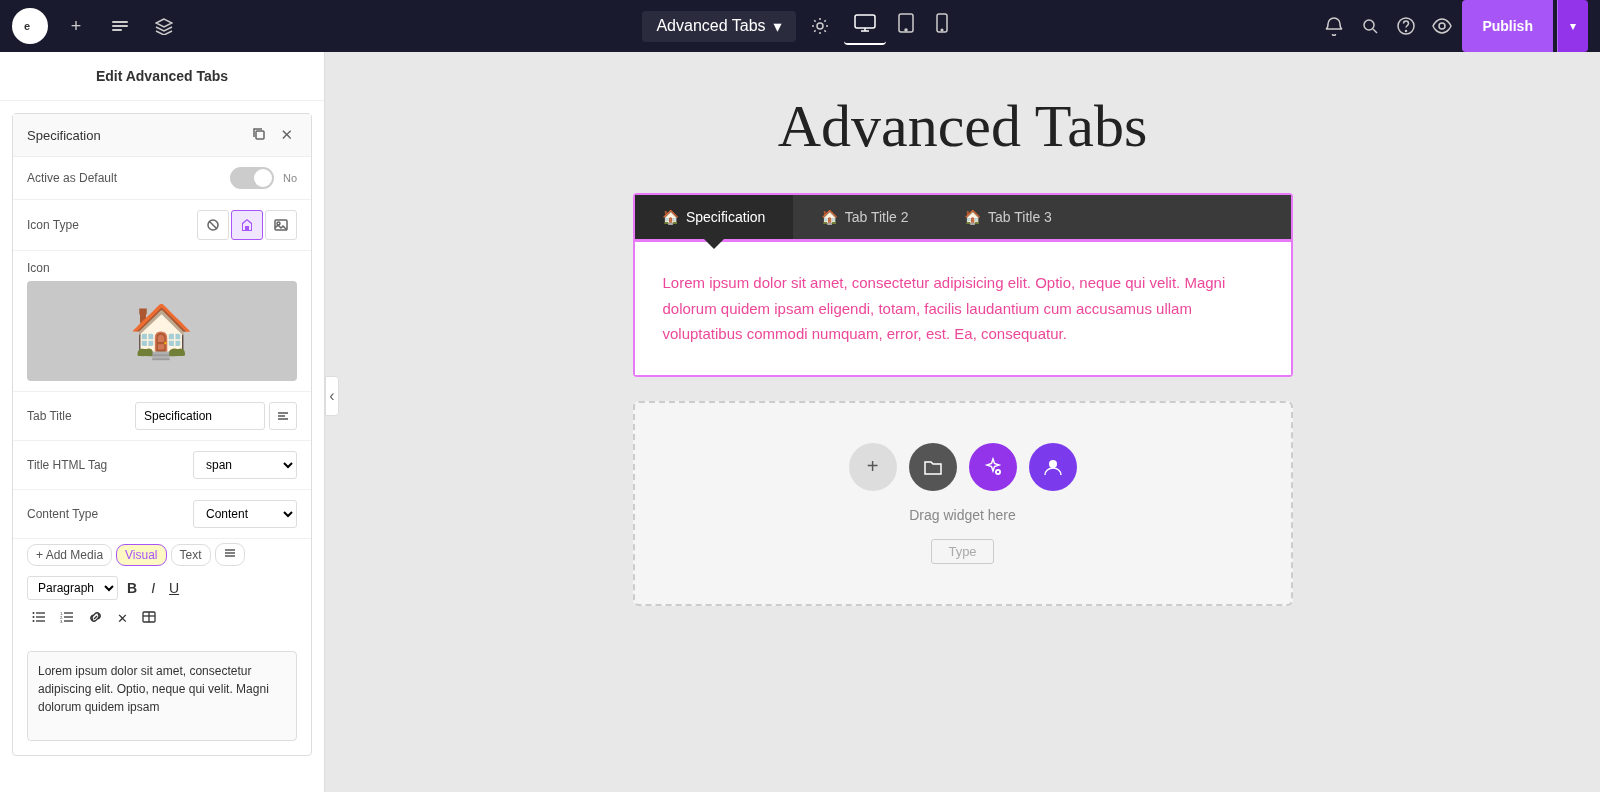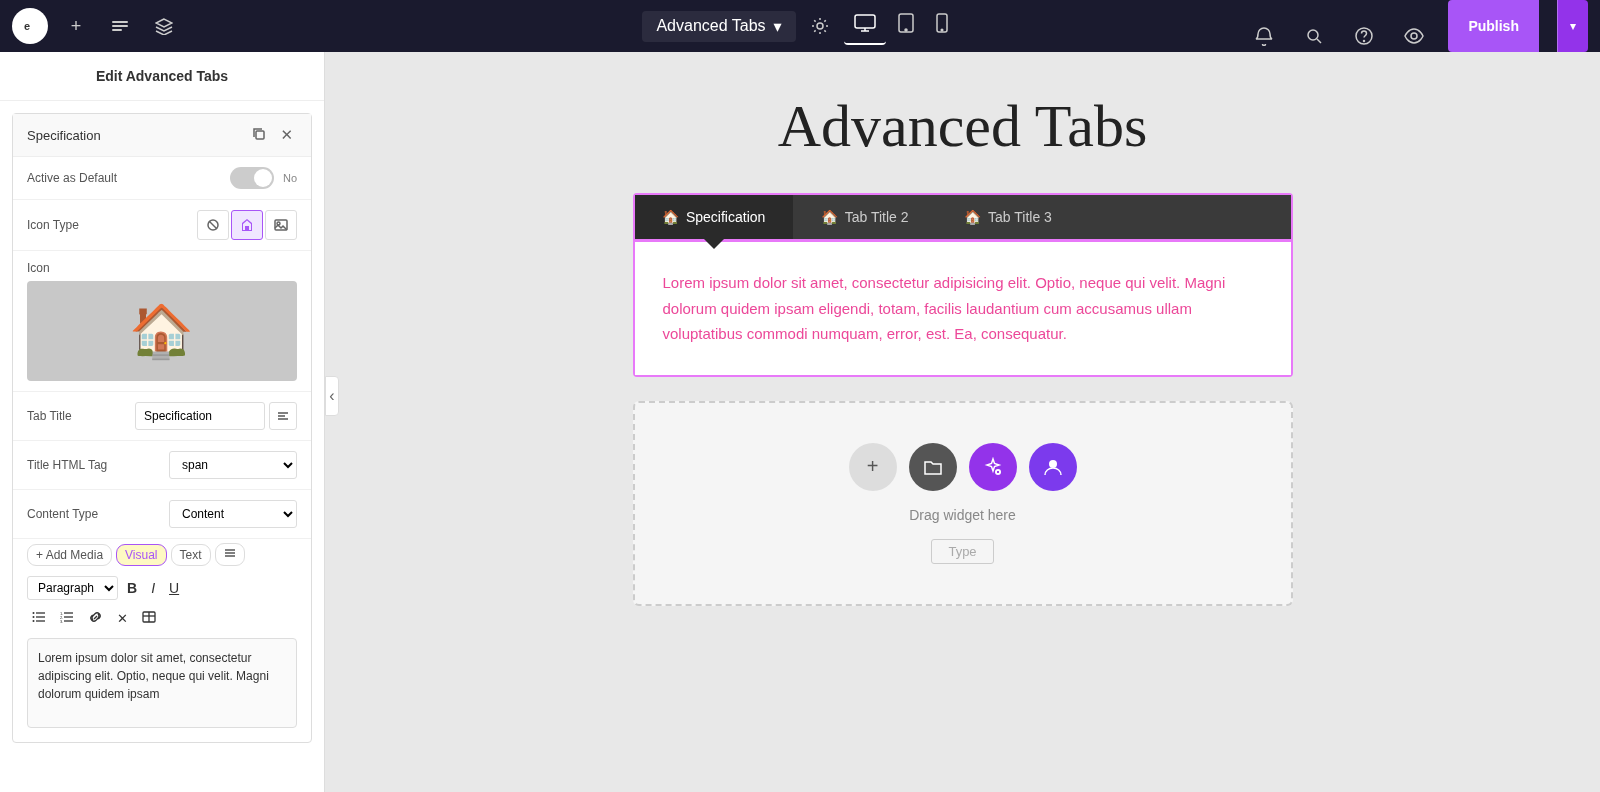--- a/index.html
+++ b/index.html
@@ -6,21 +6,21 @@
     body { font-family: -apple-system, BlinkMacSystemFont, 'Segoe UI', sans-serif; background: #f0f0f0; overflow: hidden; }
 
     
     .top-nav {
       display: flex; align-items: center; height: 52px;
       background: #1a1a2e; color: #fff; padding: 0 12px;
       position: fixed; top: 0; left: 0; right: 0; z-index: 100;
     }
     .top-nav-left { display: flex; align-items: center; gap: 12px; flex: 1; }
     .top-nav-center { display: flex; align-items: center; gap: 8px; flex: 1; justify-content: center; }
-    .top-nav-right { display: flex; align-items: flex-end; gap: 18px; flex: 1; justify-content: flex-end; }
+    .top-nav-right { display: flex; align-items: center; gap: 4px; flex: 1; justify-content: flex-end; }
 
     .logo-btn {
       width: 36px; height: 36px; background: #fff; border-radius: 50%;
       display: flex; align-items: center; justify-content: center;
       cursor: pointer; color: #333; font-weight: bold; font-size: 14px;
     }
     .nav-icon-btn {
       background: none; border: none; color: #ccc; cursor: pointer;
       width: 32px; height: 32px; display: flex; align-items: center; justify-content: center;
       font-size: 18px; border-radius: 4px;
@@ -128,21 +128,21 @@
     }
     .align-btn {
       width: 28px; height: 28px; border: 1px solid #ddd;
       background: #fff; cursor: pointer; border-radius: 3px;
       display: flex; align-items: center; justify-content: center; font-size: 13px; color: #555;
     }
 
     
     .field-select {
       border: 1px solid #ddd; border-radius: 3px; padding: 5px 8px;
-      font-size: 12px; width: 128px; background: #fff; cursor: pointer; outline: none;
+      font-size: 12px; width: 104px; background: #fff; cursor: pointer; outline: none;
     }
 
     
     .tab-content-header {
       display: flex; align-items: center; justify-content: space-between;
       padding: 10px 14px 6px;
     }
     .edit-with-ai {
       display: flex; align-items: center; gap: 4px;
       color: #a855f7; font-size: 12px; cursor: pointer; font-weight: 500;
@@ -177,21 +177,21 @@
 
     .extra-toolbar {
       display: flex; align-items: center; gap: 4px; padding: 2px 14px 8px;
     }
     .extra-btn {
       background: none; border: none; cursor: pointer;
       padding: 3px 5px; font-size: 13px; color: #333; border-radius: 2px;
     }
 
     .content-editor {
-      margin: 1px 14px 14px; border: 1px solid #ddd; border-radius: 4px;
+      margin: 14px 14px 14px; border: 1px solid #ddd; border-radius: 4px;
       padding: 10px; font-size: 12px; color: #333; line-height: 1.5;
       min-height: 90px; background: #fafafa;
     }
 
     
     .canvas-area {
       flex: 1; background: #e8e8e8; overflow-y: auto; padding: 40px;
       display: flex; flex-direction: column; align-items: center; gap: 24px;
     }
 

